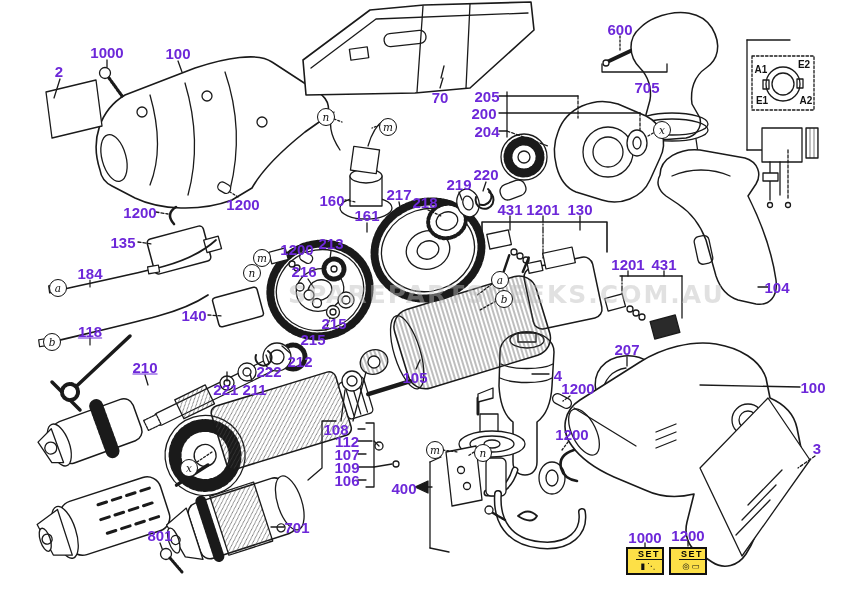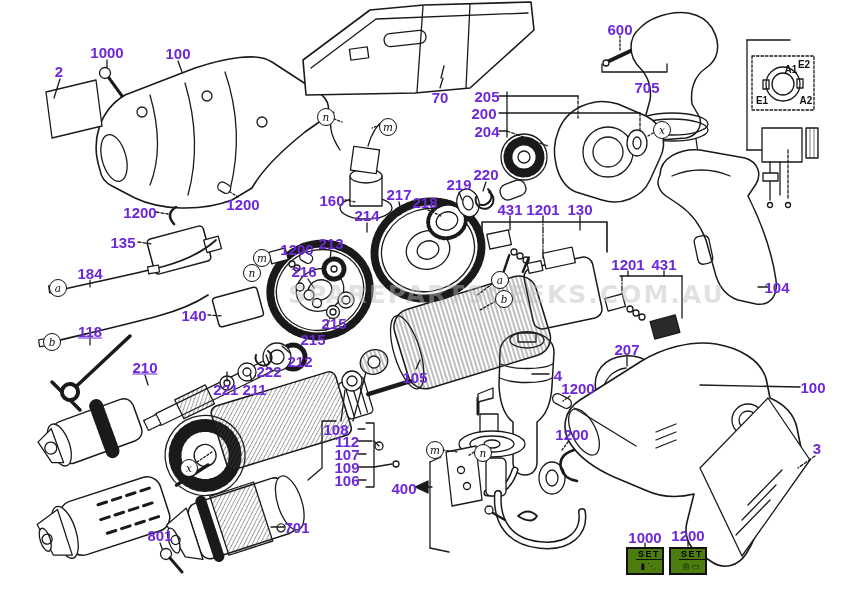--- a/index.html
+++ b/index.html
@@ -11,21 +11,21 @@
              letter-spacing:2px;color:#bdbdbd;opacity:.45;pointer-events:none;}
   .label-layer{position:absolute;left:0;top:0;width:842px;height:595px;z-index:3;}
   .part-label{position:absolute;transform:translate(-50%,-50%);font-weight:bold;
               font-size:15px;color:#6d28d9;white-space:pre;line-height:1;}
   .callout-marker{position:absolute;transform:translate(-50%,-50%);width:16px;height:16px;
               border:1.4px solid #111;border-radius:50%;background:#fff;display:flex;
               align-items:center;justify-content:center;
               font:italic 10.5px "DejaVu Serif",serif;color:#111;}
   .terminal-label{position:absolute;transform:translate(-50%,-50%);font-size:10px;
               font-weight:bold;color:#111;}
-  .set-box{position:absolute;width:38px;height:28px;border:2px solid #111;background:#4d7c0f;box-sizing:border-box;padding-left:8px;}
+  .set-box{position:absolute;width:38px;height:28px;border:2px solid #111;background:#fde047;box-sizing:border-box;padding-left:8px;}
   .set-box-header{font-size:9px;font-weight:bold;text-align:center;letter-spacing:1.5px;
               line-height:10px;border-bottom:1.6px solid #111;}
   .set-box-icons{font-size:8.5px;text-align:center;line-height:12px;letter-spacing:2px;color:#111;}
 </style>
 </head>
 <body>
 
 <div class="canvas">
 
   <svg class="art" width="842" height="595" viewBox="0 0 842 595">
@@ -444,21 +444,21 @@
       <div class="part-label" style="left: 487px; top: 96px;">205</div>
       <div class="part-label" style="left: 484px; top: 113px;">200</div>
       <div class="part-label" style="left: 487px; top: 131px;">204</div>
       <div class="part-label" style="left: 140px; top: 212px;">1200</div>
       <div class="part-label" style="left: 243px; top: 204px;">1200</div>
       <div class="part-label" style="left: 123px; top: 242px;">135</div>
       <div class="part-label" style="left: 297px; top: 249px;">1200</div>
       <div class="part-label" style="left: 331px; top: 243px;">213</div>
       <div class="part-label" style="left: 304px; top: 271px;">216</div>
       <div class="part-label" style="left: 332px; top: 200px;">160</div>
-      <div class="part-label" style="left: 367px; top: 215px;">214</div>
+      <div class="part-label" style="left: 367px; top: 215px;">161</div>
       <div class="part-label" style="left: 399px; top: 194px;">217</div>
       <div class="part-label" style="left: 425px; top: 202px;">218</div>
       <div class="part-label" style="left: 459px; top: 184px;">219</div>
       <div class="part-label" style="left: 486px; top: 174px;">220</div>
       <div class="part-label" style="left: 90px; top: 273px;">184</div>
       <div class="part-label" style="left: 90px; top: 331px; text-decoration: underline;">118</div>
       <div class="part-label" style="left: 194px; top: 315px;">140</div>
       <div class="part-label" style="left: 145px; top: 367px; text-decoration: underline;">210</div>
       <div class="part-label" style="left: 240px; top: 389px;">221 211</div>
       <div class="part-label" style="left: 269px; top: 371px;">222</div>
@@ -493,21 +493,21 @@
       <div class="callout-marker" style="left: 326px; top: 117px;">n</div>
       <div class="callout-marker" style="left: 388px; top: 127px;">m</div>
       <div class="callout-marker" style="left: 262px; top: 258px;">m</div>
       <div class="callout-marker" style="left: 252px; top: 273px;">n</div>
       <div class="callout-marker" style="left: 500px; top: 280px;">a</div>
       <div class="callout-marker" style="left: 504px; top: 299px;">b</div>
       <div class="callout-marker" style="left: 662px; top: 130px;">x</div>
       <div class="callout-marker" style="left: 189px; top: 468px;">x</div>
       <div class="callout-marker" style="left: 435px; top: 450px;">m</div>
       <div class="callout-marker" style="left: 483px; top: 453px;">n</div>
-      <div class="terminal-label" style="left: 761px; top: 69px; margin-left: 30px;">A1</div>
+      <div class="terminal-label" style="left: 761px; top: 69px;">A1</div>
       <div class="terminal-label" style="left: 804px; top: 64px;">E2</div>
       <div class="terminal-label" style="left: 762px; top: 100px;">E1</div>
       <div class="terminal-label" style="left: 806px; top: 100px;">A2</div>
       <div class="set-box" style="left: 626px; top: 547px;">
         <div class="set-box-header">SET</div>
         <div class="set-box-icons">▮⋱</div>
       </div>
       <div class="set-box" style="left: 669px; top: 547px;">
         <div class="set-box-header">SET</div>
         <div class="set-box-icons">◎▭</div>

